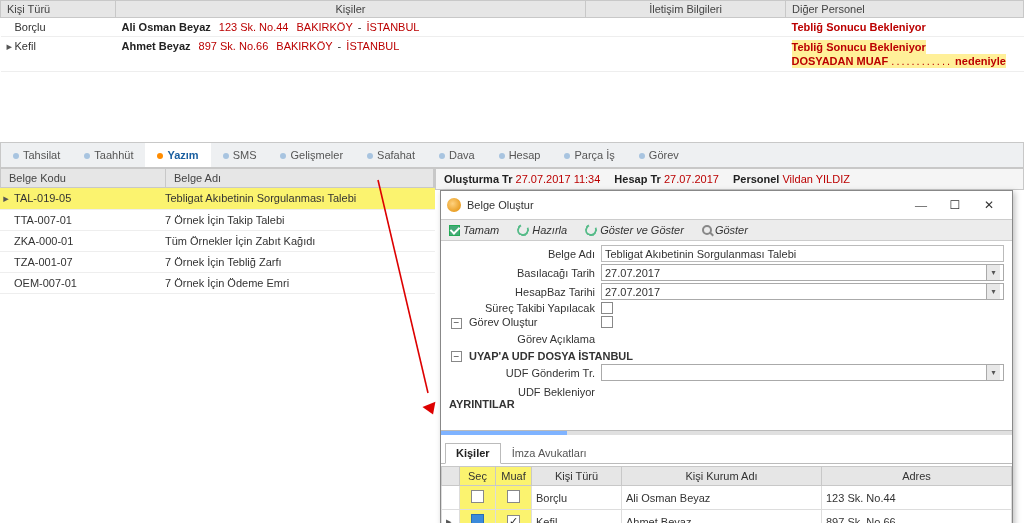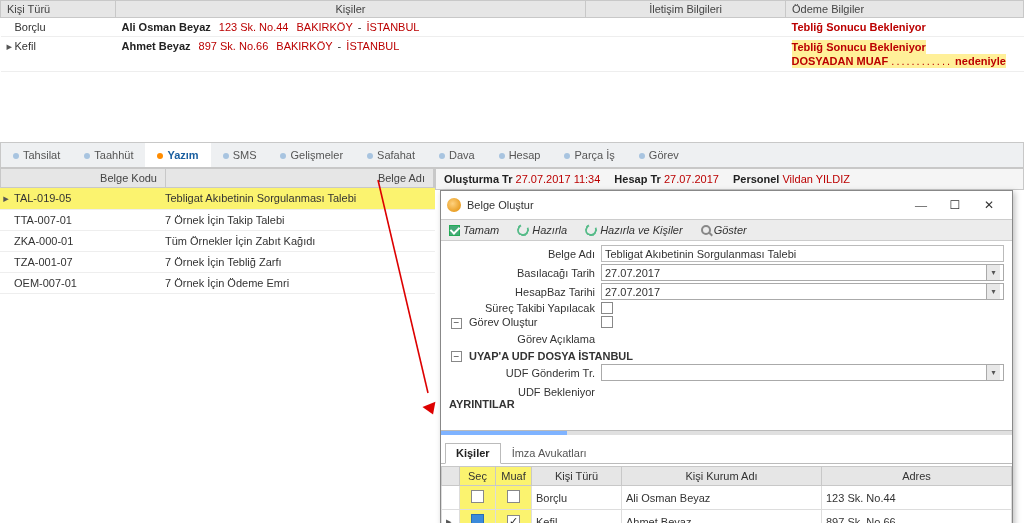--- a/index.html
+++ b/index.html
@@ -26,21 +26,21 @@
   .tab { padding: 6px 12px; font-size: 11px; color: #555; cursor: pointer; }
   .tab.active { background: #fff; font-weight: bold; color: #1a5fa0; position: relative; }
   .tab .dot { display: inline-block; width: 6px; height: 6px; background: #a8c4e0; border-radius: 50%; margin-right: 4px; vertical-align: middle; }
   .tab.active .dot { background: #ff8c00; }
   
   
   .doc-area { display: flex; }
   .doc-left { width: 435px; }
   .doc-right { flex: 1; }
   .doc-header { display: flex; background: #e6e6e6; border: 1px solid #c8c8c8; }
-  .doc-header div { padding: 3px 8px; text-align: right; border-right: 1px solid #c8c8c8; font-size: 11px; color: #444; }
+  .doc-header div { padding: 3px 8px; text-align: left; border-right: 1px solid #c8c8c8; font-size: 11px; color: #444; }
   .dh-code { width: 165px; }
   .dh-name { flex: 1; }
   .dh-info { flex: 1; }
   .doc-row { display: flex; border-bottom: 1px solid #eee; padding: 4px 0; font-size: 11px; }
   .doc-row .indicator { width: 12px; text-align: center; color: #555; }
   .doc-row .code { width: 153px; padding-left: 2px; }
   .doc-row .name { flex: 1; }
   .doc-row.selected { background: #fbf36f; }
   
   
@@ -99,21 +99,21 @@
 </style>
 </head>
 <body>
 
 <table class="top-grid">
   <thead>
     <tr>
       <th class="col-type">Kişi Türü</th>
       <th class="col-person">Kişiler</th>
       <th class="col-contact">İletişim Bilgileri</th>
-      <th class="col-other">Ödeme Bilgiler</th>
+      <th class="col-other">Diğer Personel</th>
     </tr>
   </thead>
   <tbody id="top-rows">
       <tr>
         <td class="col-type"><span class="row-indicator"></span>Borçlu</td>
         <td><span class="person-name">Ali Osman Beyaz</span><span class="addr-part">123 Sk. No.44</span><span class="addr-part">BAKIRKÖY</span><span class="addr-dash"> - </span><span class="addr-part" style="margin-left:0">İSTANBUL</span></td>
         <td></td>
         <td><span class="status-bold">Tebliğ Sonucu Bekleniyor</span></td>
       </tr>
       <tr>
@@ -195,21 +195,21 @@
     <span class="tbbtn">
         <span class="tb-check"></span>
         <span>Tamam</span>
       </span>
     <span class="tbbtn">
         <span class="tb-refresh"></span>
         <span>Hazırla</span>
       </span>
     <span class="tbbtn">
         <span class="tb-refresh"></span>
-        <span>Hazırla ve Kişiler</span>
+        <span>Göster ve Göster</span>
       </span>
     <span class="tbbtn">
         <span class="tb-search"></span>
         <span>Göster</span>
       </span>
   </div>
 
   <div class="form-grid">
     <div class="form-row">
       <div class="form-label">Belge Adı</div>

